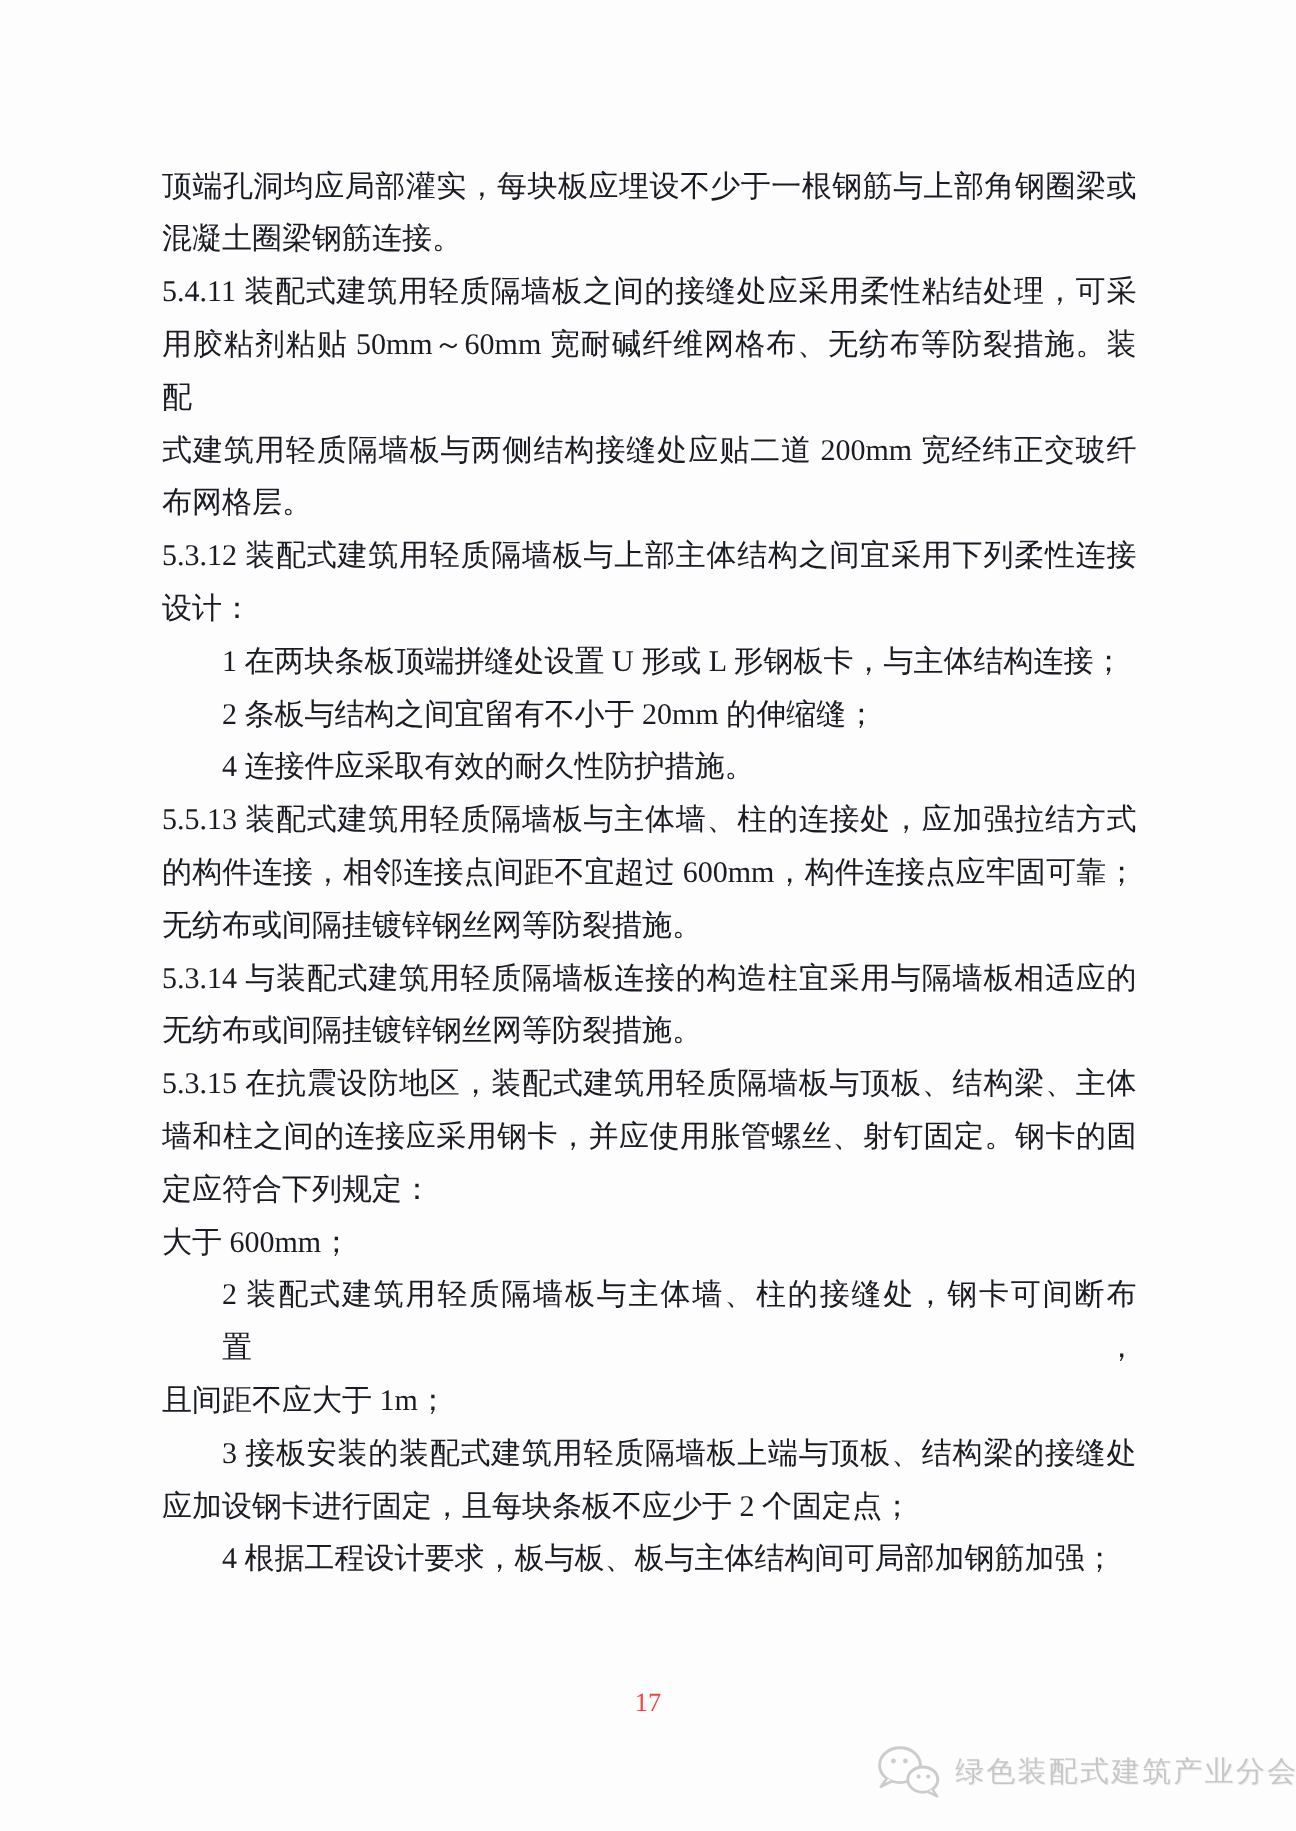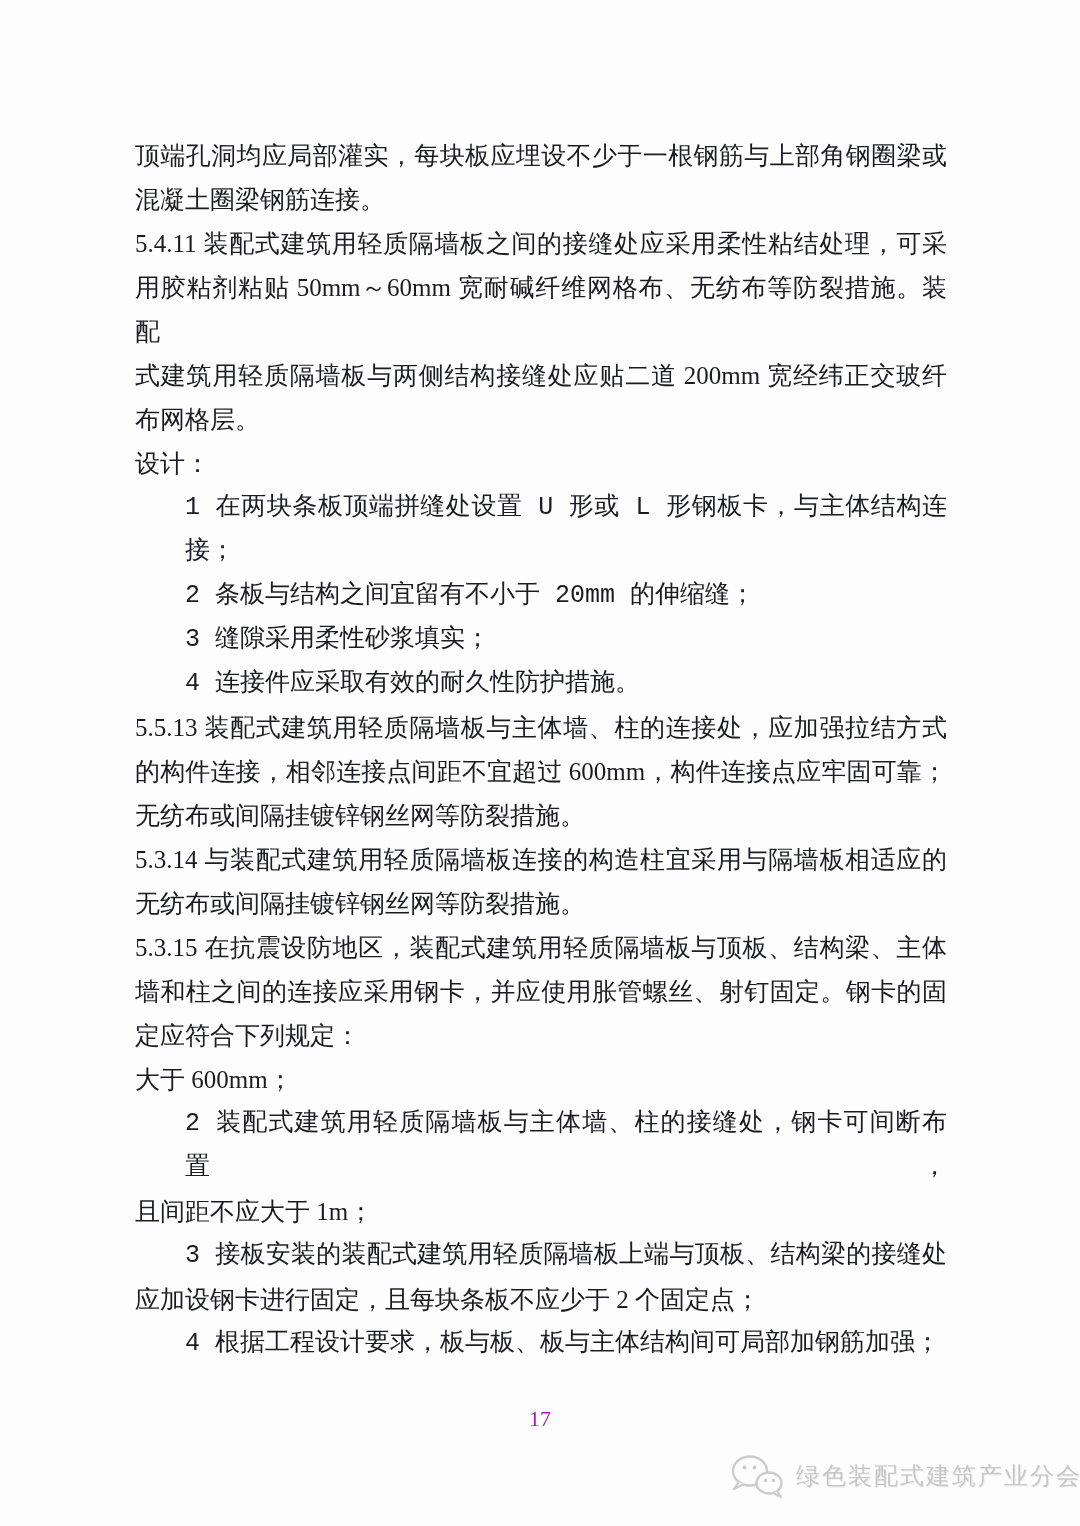--- a/index.html
+++ b/index.html
@@ -28,30 +28,29 @@
   .line {
     text-align: justify;
     white-space: normal;
   }
   
   .line.fill {
     text-align-last: justify;
   }
   .line.indent {
     padding-left: 50px;
-    font-family: Liberation Mono, monospace;
   }
   .page-number {
     position: absolute;
     top: 1406px;
     left: 0;
     width: 1080px;
     text-align: center;
     font-size: 22px;
-    color: #a21caf;
+    color: #ef4444;
     font-family: "Liberation Serif", "DejaVu Serif", serif;
   }
   .watermark {
     position: absolute;
     top: 1452px;
     right: 30px;
     display: flex;
     align-items: center;
     gap: 8px;
     color: #c7c7c7;
@@ -71,24 +70,24 @@
 
 <div class="page">
 
   <div class="doc-body">
       <div class="line fill">顶端孔洞均应局部灌实，每块板应埋设不少于一根钢筋与上部角钢圈梁或</div>
       <div class="line">混凝土圈梁钢筋连接。</div>
       <div class="line fill">5.4.11 装配式建筑用轻质隔墙板之间的接缝处应采用柔性粘结处理，可采</div>
       <div class="line fill">用胶粘剂粘贴 50mm～60mm 宽耐碱纤维网格布、无纺布等防裂措施。装配</div>
       <div class="line fill">式建筑用轻质隔墙板与两侧结构接缝处应贴二道 200mm 宽经纬正交玻纤</div>
       <div class="line">布网格层。</div>
+      <div class="line fill">5.3.12 装配式建筑用轻质隔墙板与上部主体结构之间宜采用下列柔性连接</div>
       <div class="line">设计：</div>
       <div class="line indent">1 在两块条板顶端拼缝处设置 U 形或 L 形钢板卡，与主体结构连接；</div>
       <div class="line indent">2 条板与结构之间宜留有不小于 20mm 的伸缩缝；</div>
-      <div class="line indent">3 缝隙采用柔性砂浆填实；</div>
       <div class="line indent">4 连接件应采取有效的耐久性防护措施。</div>
       <div class="line fill">5.5.13 装配式建筑用轻质隔墙板与主体墙、柱的连接处，应加强拉结方式</div>
       <div class="line fill">的构件连接，相邻连接点间距不宜超过 600mm，构件连接点应牢固可靠；</div>
       <div class="line">无纺布或间隔挂镀锌钢丝网等防裂措施。</div>
       <div class="line fill">5.3.14 与装配式建筑用轻质隔墙板连接的构造柱宜采用与隔墙板相适应的</div>
       <div class="line">无纺布或间隔挂镀锌钢丝网等防裂措施。</div>
       <div class="line fill">5.3.15 在抗震设防地区，装配式建筑用轻质隔墙板与顶板、结构梁、主体</div>
       <div class="line fill">墙和柱之间的连接应采用钢卡，并应使用胀管螺丝、射钉固定。钢卡的固</div>
       <div class="line">定应符合下列规定：</div>
       <div class="line">大于 600mm；</div>

